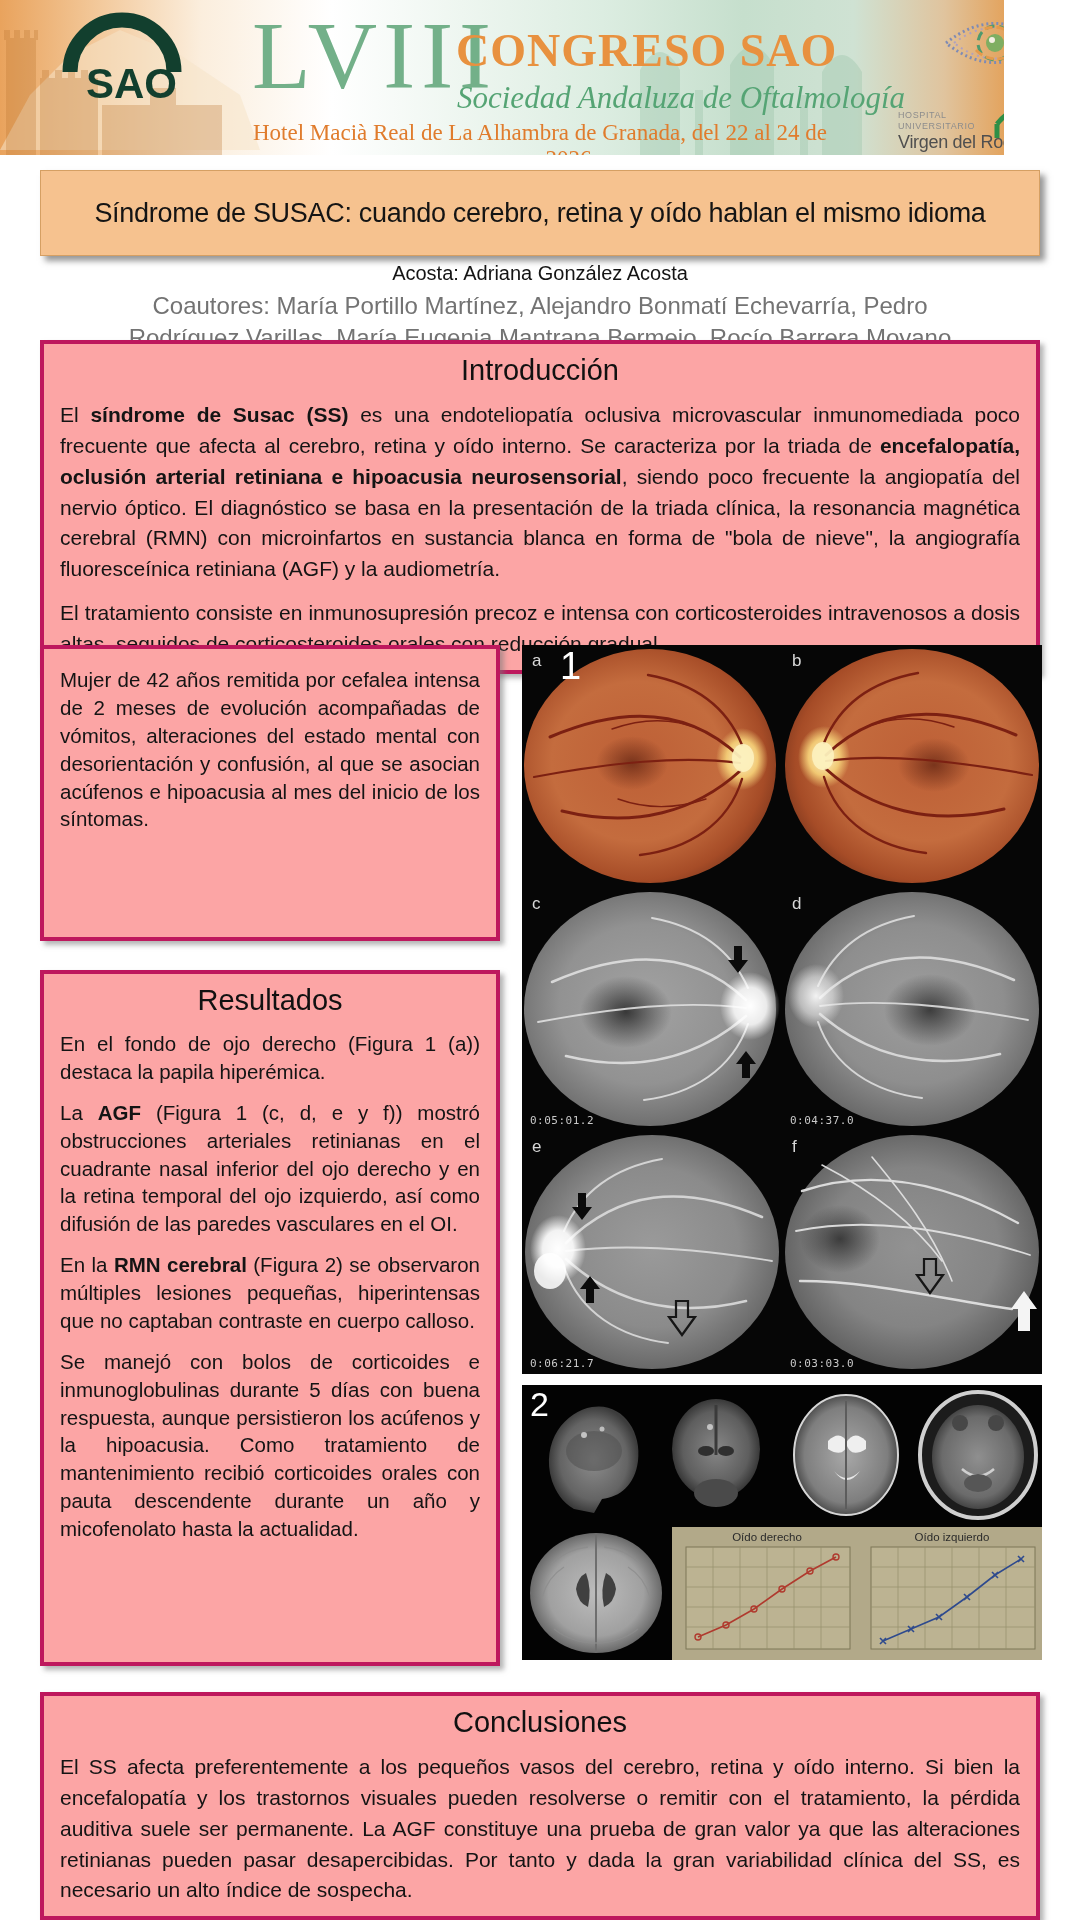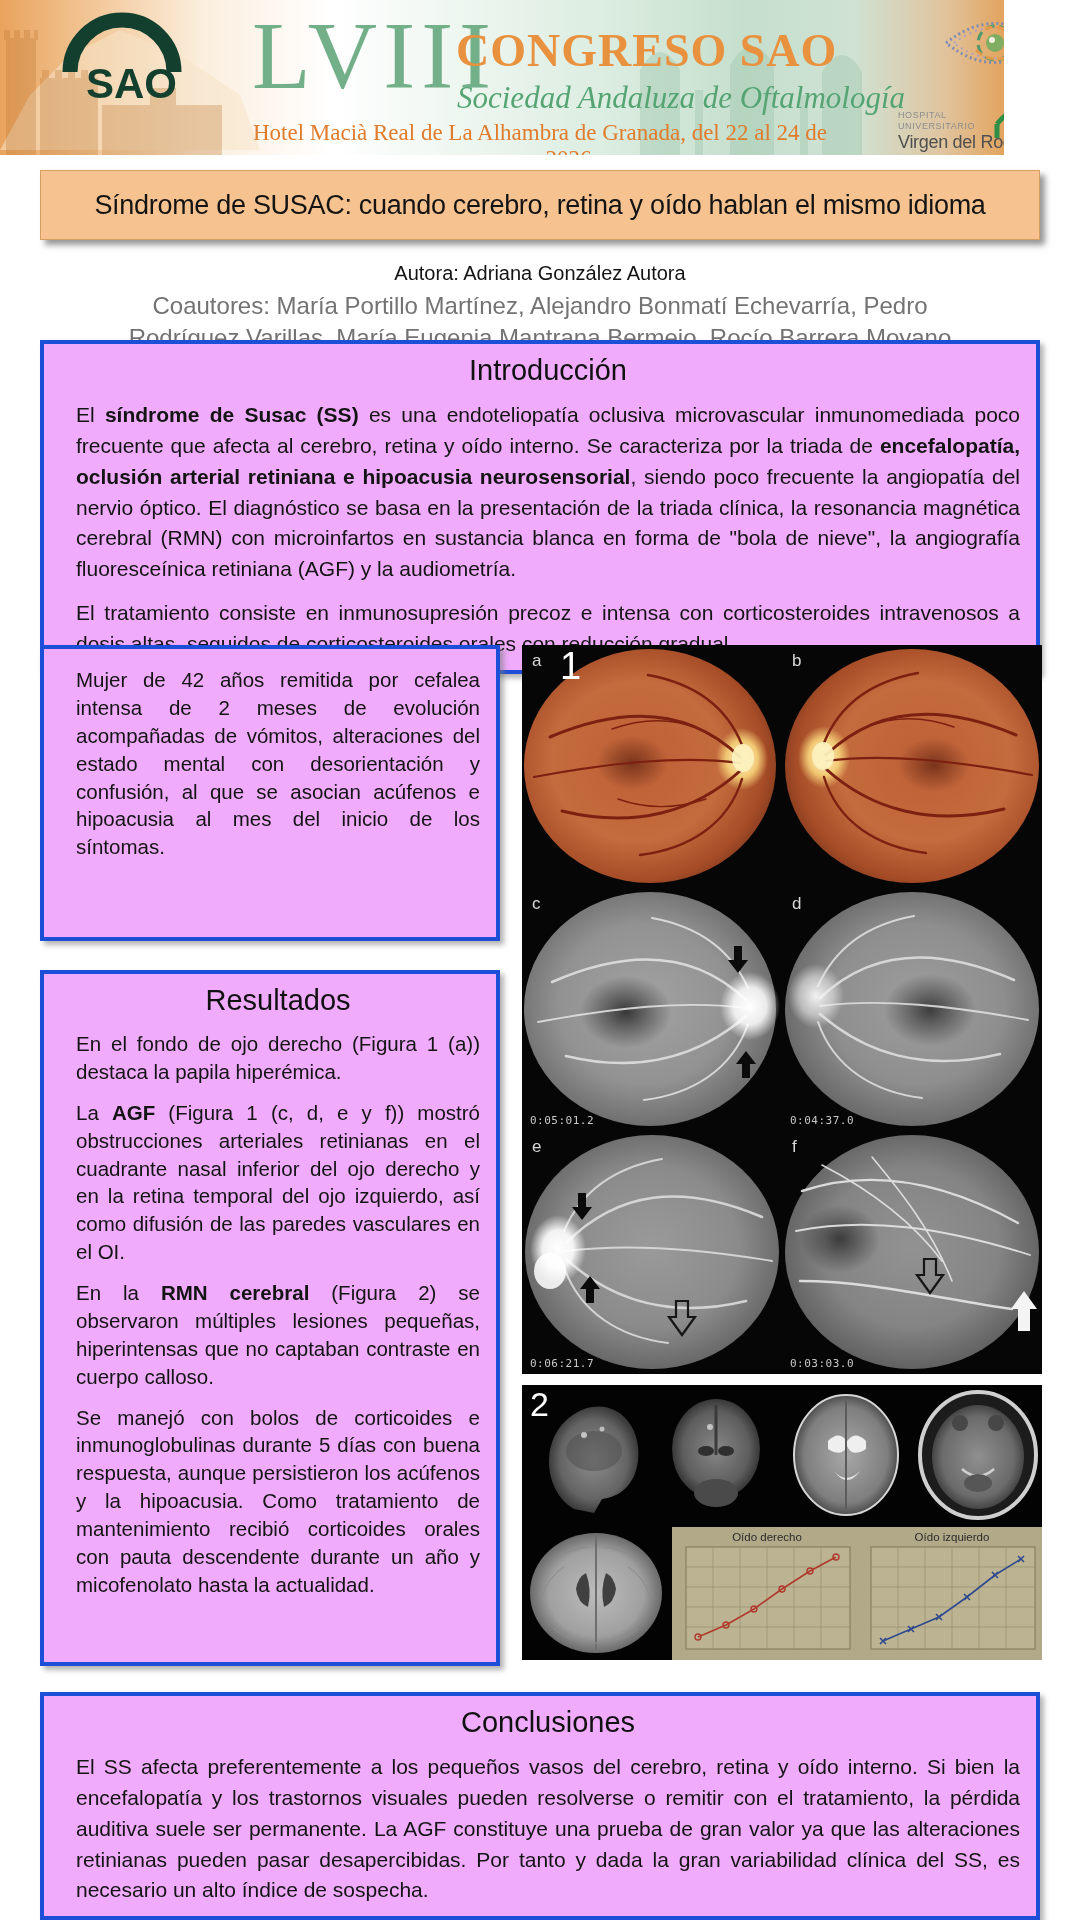--- a/index.html
+++ b/index.html
@@ -42,40 +42,40 @@
   .hosp-small{
     position:absolute;left:898px;top:110px;width:170px;
     font-size:9px;letter-spacing:.6px;color:#8d8d8d;line-height:1.25;
   }
   .hosp-name{
     position:absolute;left:898px;top:132px;width:175px;
     font-size:18px;color:#4f4f4f;letter-spacing:-.3px;
   }
   
   .title-bar{
-    position:absolute;left:40px;top:170px;width:1000px;height:70px;
+    position:absolute;left:40px;top:170px;width:1000px;height:86px;
     background:#f6c28f;border:1px solid #d59f63;
     box-shadow:5px 5px 6px rgba(95,95,95,.65);
     display:flex;align-items:center;justify-content:center;box-sizing:border-box;
     font-size:27px;letter-spacing:-.3px;color:#141414;
   }
   
   .author-line{
     position:absolute;left:0;top:262px;width:1080px;text-align:center;
     font-size:20px;color:#141414;
   }
   .coauthors{
     position:absolute;left:110px;top:290px;width:860px;text-align:center;
     font-size:24px;line-height:1.35;color:#737373;
   }
   
   .box{
-    position:absolute;background:#f0abfc;border:4px solid #1d4ed8;
+    position:absolute;background:#fca5a5;border:4px solid #be185d;
     box-shadow:4px 4px 5px rgba(120,120,120,.55);
-    box-sizing:border-box;padding:4px 16px 10px 32px;
+    box-sizing:border-box;padding:4px 16px 10px 16px;
   }
   .box h2{
     margin:6px 0 2px 0;text-align:center;font-weight:400;font-size:29px;color:#111;
   }
   .box p{
     text-align:justify;margin:13px 0 0 0;
   }
   .wide p{font-size:21px;line-height:1.47;}
   .narrow p{font-size:20.5px;line-height:1.36;}
   .b{font-weight:bold;}
@@ -175,21 +175,21 @@
     <div>HOSPITAL</div>
     <div>UNIVERSITARIO</div>
   </div>
   <div class="hosp-name">Virgen del Rocío</div>
 </header>
 
 <div class="title-bar">
   <span>Síndrome de SUSAC: cuando cerebro, retina y oído hablan el mismo idioma</span>
 </div>
 
-<div class="author-line">Autora: Adriana González Autora</div>
+<div class="author-line">Acosta: Adriana González Acosta</div>
 <div class="coauthors">Coautores: María Portillo Martínez, Alejandro Bonmatí Echevarría, Pedro Rodríguez Varillas, María Eugenia Mantrana Bermejo, Rocío Barrera Moyano</div>
 
 <section class="box wide box-intro">
   <h2>Introducción</h2>
   <p><span>El </span><span class="b">síndrome de Susac (SS)</span><span> es una endoteliopatía oclusiva microvascular inmunomediada poco frecuente que afecta al cerebro, retina y oído interno. Se caracteriza por la triada de </span><span class="b">encefalopatía, oclusión arterial retiniana e hipoacusia neurosensorial</span><span>, siendo poco frecuente la angiopatía del nervio óptico. El diagnóstico se basa en la presentación de la triada clínica, la resonancia magnética cerebral (RMN) con microinfartos en sustancia blanca en forma de "bola de nieve", la angiografía fluoresceínica retiniana (AGF) y la audiometría.</span></p>
   <p><span>El tratamiento consiste en inmunosupresión precoz e intensa con corticosteroides intravenosos a dosis altas, seguidos de corticosteroides orales con reducción gradual.</span></p>
 </section>
 
 <section class="box narrow box-met">
   <p><span>Mujer de 42 años remitida por cefalea intensa de 2 meses de evolución acompañadas de vómitos, alteraciones del estado mental con desorientación y confusión, al que se asocian acúfenos e hipoacusia al mes del inicio de los síntomas.</span></p>

